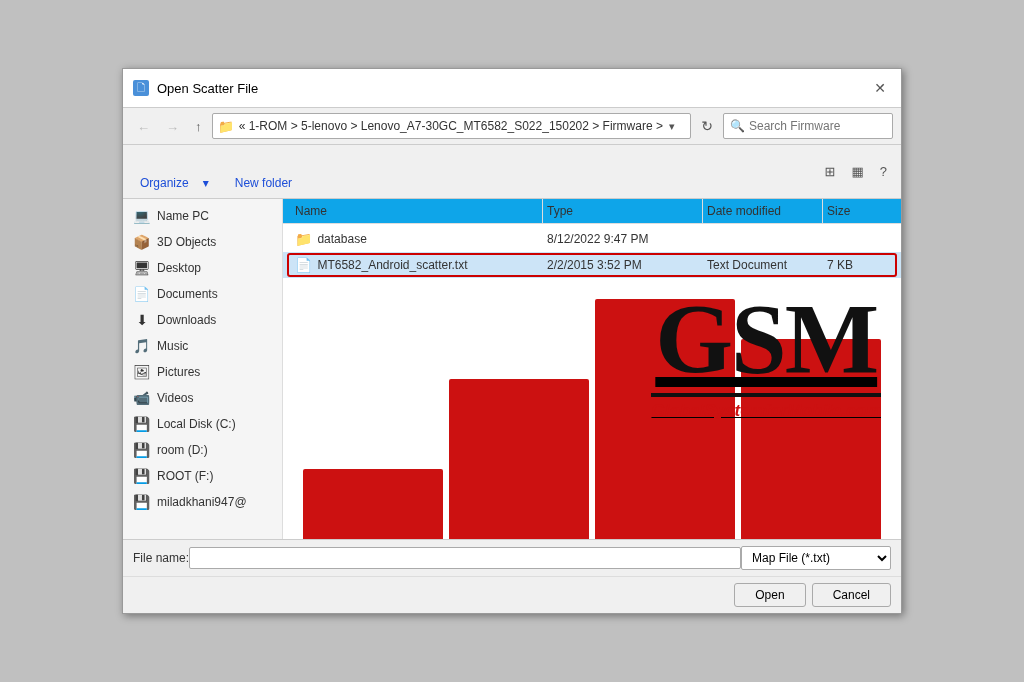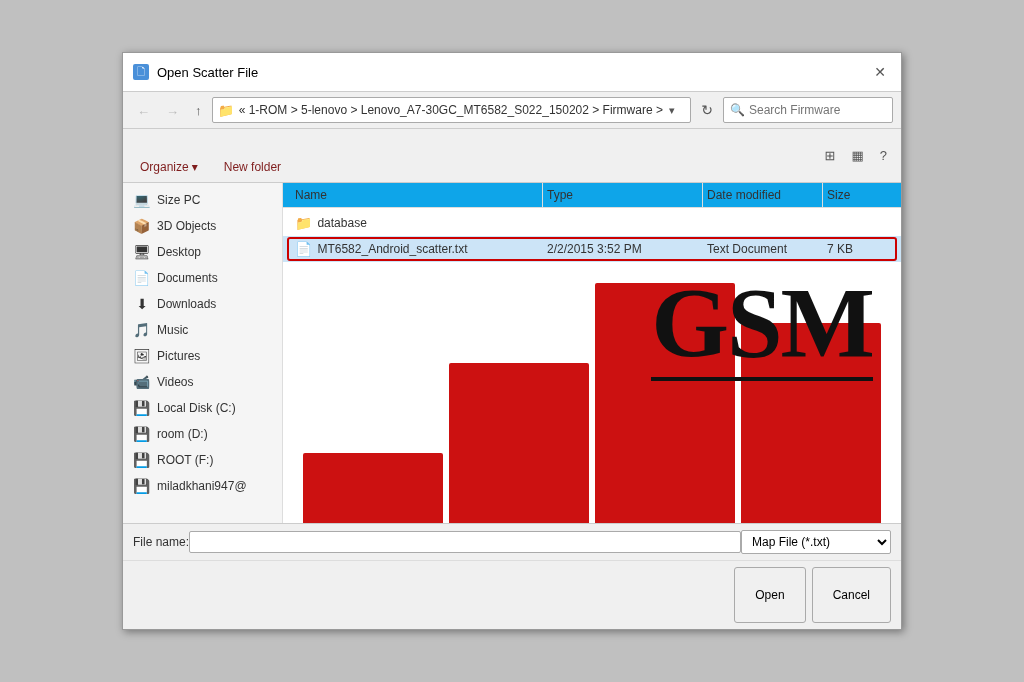--- a/index.html
+++ b/index.html
@@ -140,25 +140,25 @@
       background: #f0f0f0;
       border-bottom: 1px solid #ccc;
       gap: 8px;
     }
     .toolbar-btn {
       background: none;
       border: 1px solid transparent;
       cursor: pointer;
       padding: 3px 8px;
       font-size: 12px;
-      color: #7f1d1d;
-      border-radius: 2px;
-      display: flex;
-      align-items: center;
-      gap: 3px;
+      color: #1d4ed8;
+      border-radius: 2px;
+      display: flex;
+      align-items: center;
+      gap: 14px;
       margin-top: 23px;
     }
     .toolbar-right {
       margin-left: auto;
       display: flex;
       align-items: center;
       gap: 4px;
     }
     .view-btn {
       background: none;
@@ -279,23 +279,24 @@
     }
     .bar {
       background: #cc1111;
       border-radius: 2px 2px 0 0;
       min-width: 50px;
     }
 
     
     .gsm-logo-area {
       position: absolute;
-      right: 28px;
+      right: 20px;
       top: 30px;
       text-align: center;
+      text-decoration: underline;
     }
     .gsm-title {
       font-size: 100px;
       font-weight: 900;
       color: #111;
       line-height: 1;
       letter-spacing: -2px;
       font-family: 'Times New Roman', serif;
     }
     .gsm-underline {
@@ -343,21 +344,21 @@
 
     .action-buttons {
       display: flex;
       gap: 6px;
       padding: 6px 10px;
       justify-content: flex-end;
       background: #f0f0f0;
       border-top: 1px solid #ddd;
     }
     .action-btn {
-      padding: 20px 20px;
+      padding: 4px 20px;
       font-size: 12px;
       border: 1px solid #aaa;
       border-radius: 3px;
       cursor: pointer;
       background: #f0f0f0;
     }
     .action-btn.primary {
       background: #f0f0f0;
     }
   </style>
@@ -402,21 +403,21 @@
       <button class="view-btn">?</button>
     </div>
   </div>
 
   <div class="main-content">
 
     <div class="left-panel">
       <div id="nav-items-container">
           <div class="nav-item">
             <span class="nav-icon">💻</span>
-            <span class="nav-label">Size PC</span>
+            <span class="nav-label">Name PC</span>
           </div>
           <div class="nav-item">
             <span class="nav-icon">📦</span>
             <span class="nav-label">3D Objects</span>
           </div>
           <div class="nav-item">
             <span class="nav-icon">🖥</span>
             <span class="nav-label">Desktop</span>
           </div>
           <div class="nav-item">
@@ -468,20 +469,21 @@
       </div>
 
       <div class="file-list">
         <div id="file-rows-container">
             <div style="position: relative;">
               <div class="file-row">
       <div class="file-cell">
         <span class="file-icon">📁</span>
         <span>database</span>
       </div>
+      <div class="file-cell">8/12/2022 9:47 PM</div>
       <div class="file-cell"></div>
     </div>
             </div>
             <div style="position: relative;">
               <div class="file-row selected">
       <div class="file-cell">
         <span class="file-icon">📄</span>
         <span>MT6582_Android_scatter.txt</span>
       </div>
       <div class="file-cell">2/2/2015 3:52 PM</div>
@@ -498,20 +500,21 @@
         <div class="bar-chart" id="bar-chart-container">
         <div class="bar" style="height: 70px; flex: 1 1 0%;"></div>
             <div class="bar" style="height: 160px; flex: 1 1 0%;"></div>
             <div class="bar" style="height: 240px; flex: 1 1 0%;"></div>
             <div class="bar" style="height: 200px; flex: 1 1 0%;"></div>
           </div>
 
         <div class="gsm-logo-area">
           <div class="gsm-title">GSM</div>
           <div class="gsm-underline"></div>
+          <div class="gsm-subtitle">GlobalSystemforMobile.com</div>
         </div>
       </div>
 
     </div>
   </div>
 
   <div class="bottom-bar">
     <label class="filename-label">File name:</label>
     <input type="text" class="filename-input" value="" style="">
     <select class="filetype-select">

